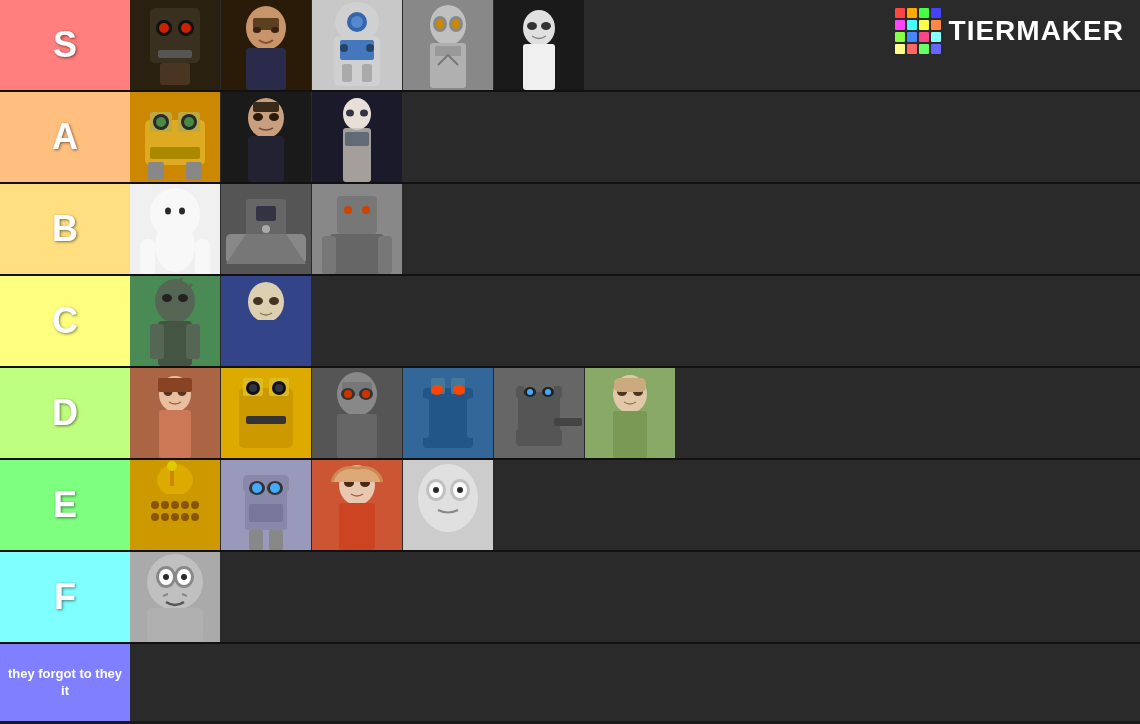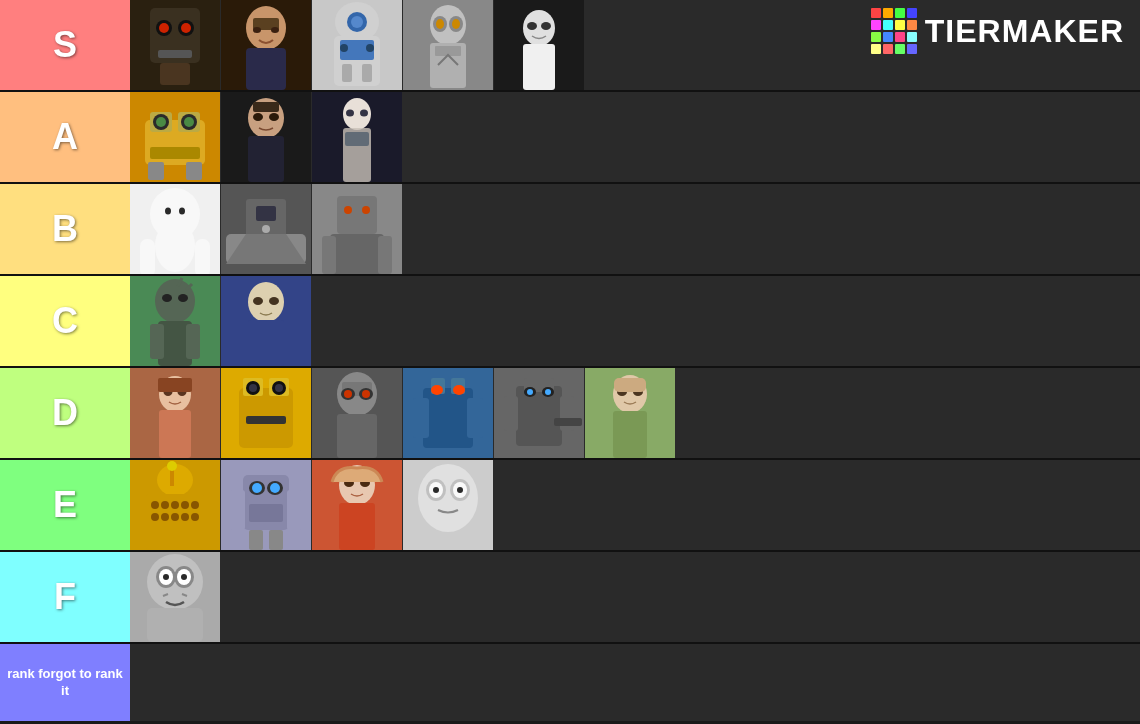--- a/index.html
+++ b/index.html
@@ -81,21 +81,21 @@
       grid-template-columns: repeat(4, 10px);
       grid-template-rows: repeat(4, 10px);
       gap: 2px;
     }
     .logo-cell {
       width: 10px;
       height: 10px;
       border-radius: 1px;
     }
     .logo-text {
-      font-size: 32px;
+      font-size: 28px;
       font-weight: bold;
       color: white;
       font-family: Arial Black, sans-serif;
       text-transform: uppercase;
       letter-spacing: 1px;
     }
 
     
     .unranked-row {
       display: flex;
@@ -545,19 +545,19 @@
               <circle cx="36" cy="25" r="3" fill="#2a2a2a"></circle>
               <circle cx="54" cy="25" r="3" fill="#2a2a2a"></circle>
               <path d="M33 44 L38 42 M52 42 L57 44" stroke="#888" stroke-width="2"></path>
               <path d="M36 50 Q45 56 54 50" stroke="#555" stroke-width="2.5" fill="none"></path>
             </svg>
         </div>
       </div>
     </div>
 
     <div class="unranked-row">
-      <div class="unranked-label">rank forgot to rank it</div>
+      <div class="unranked-label">they forgot to they it</div>
       <div class="unranked-items"></div>
     </div>
 
   </div>
 
 </div>
 
 </body></html>

